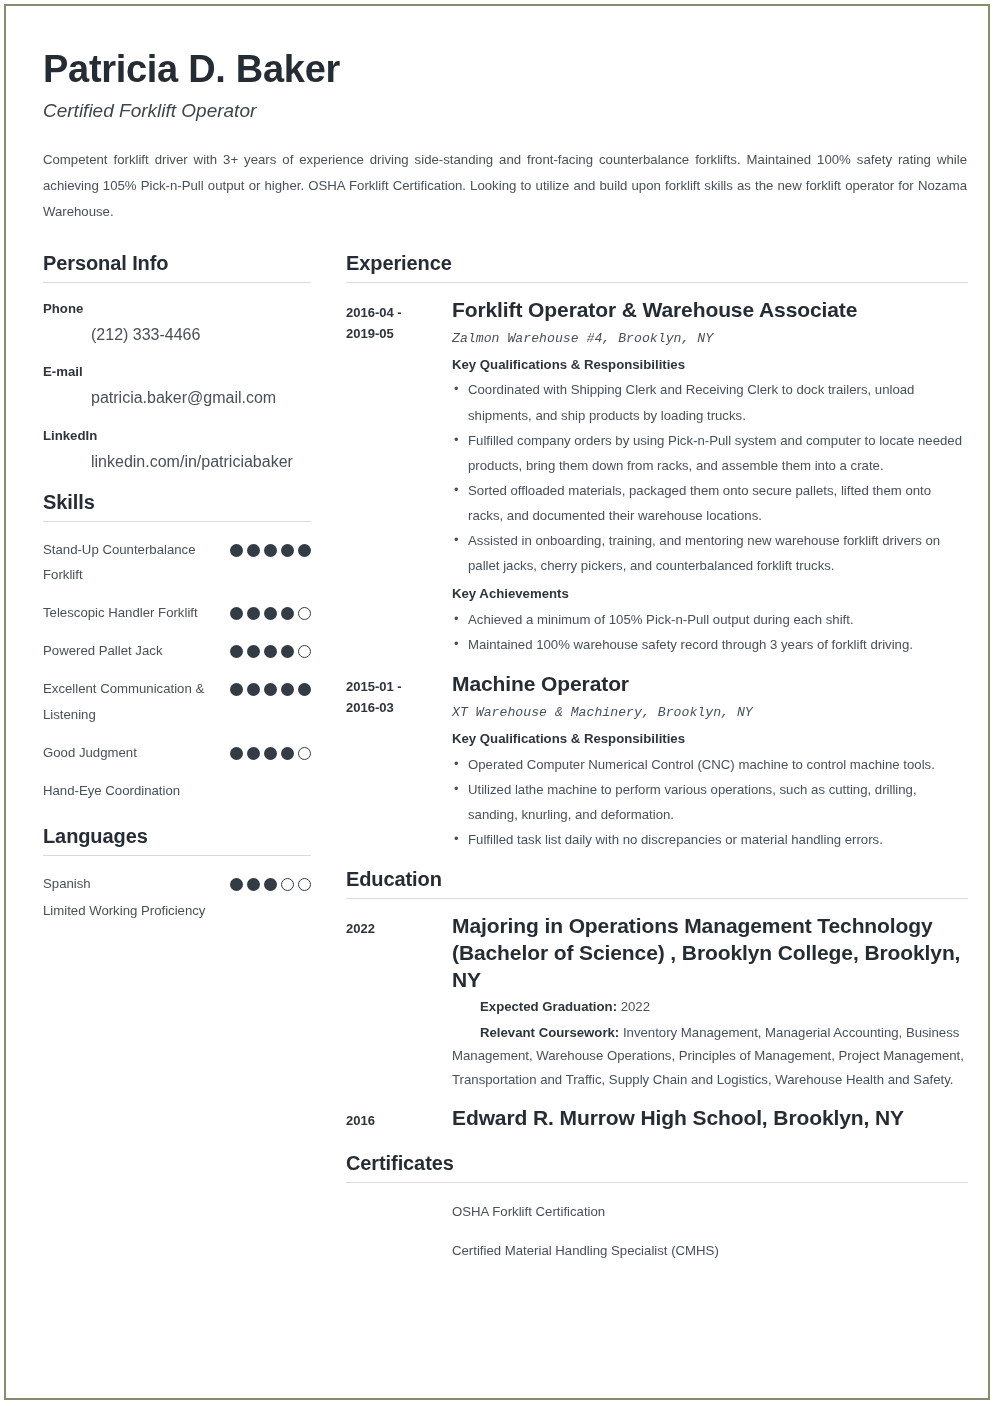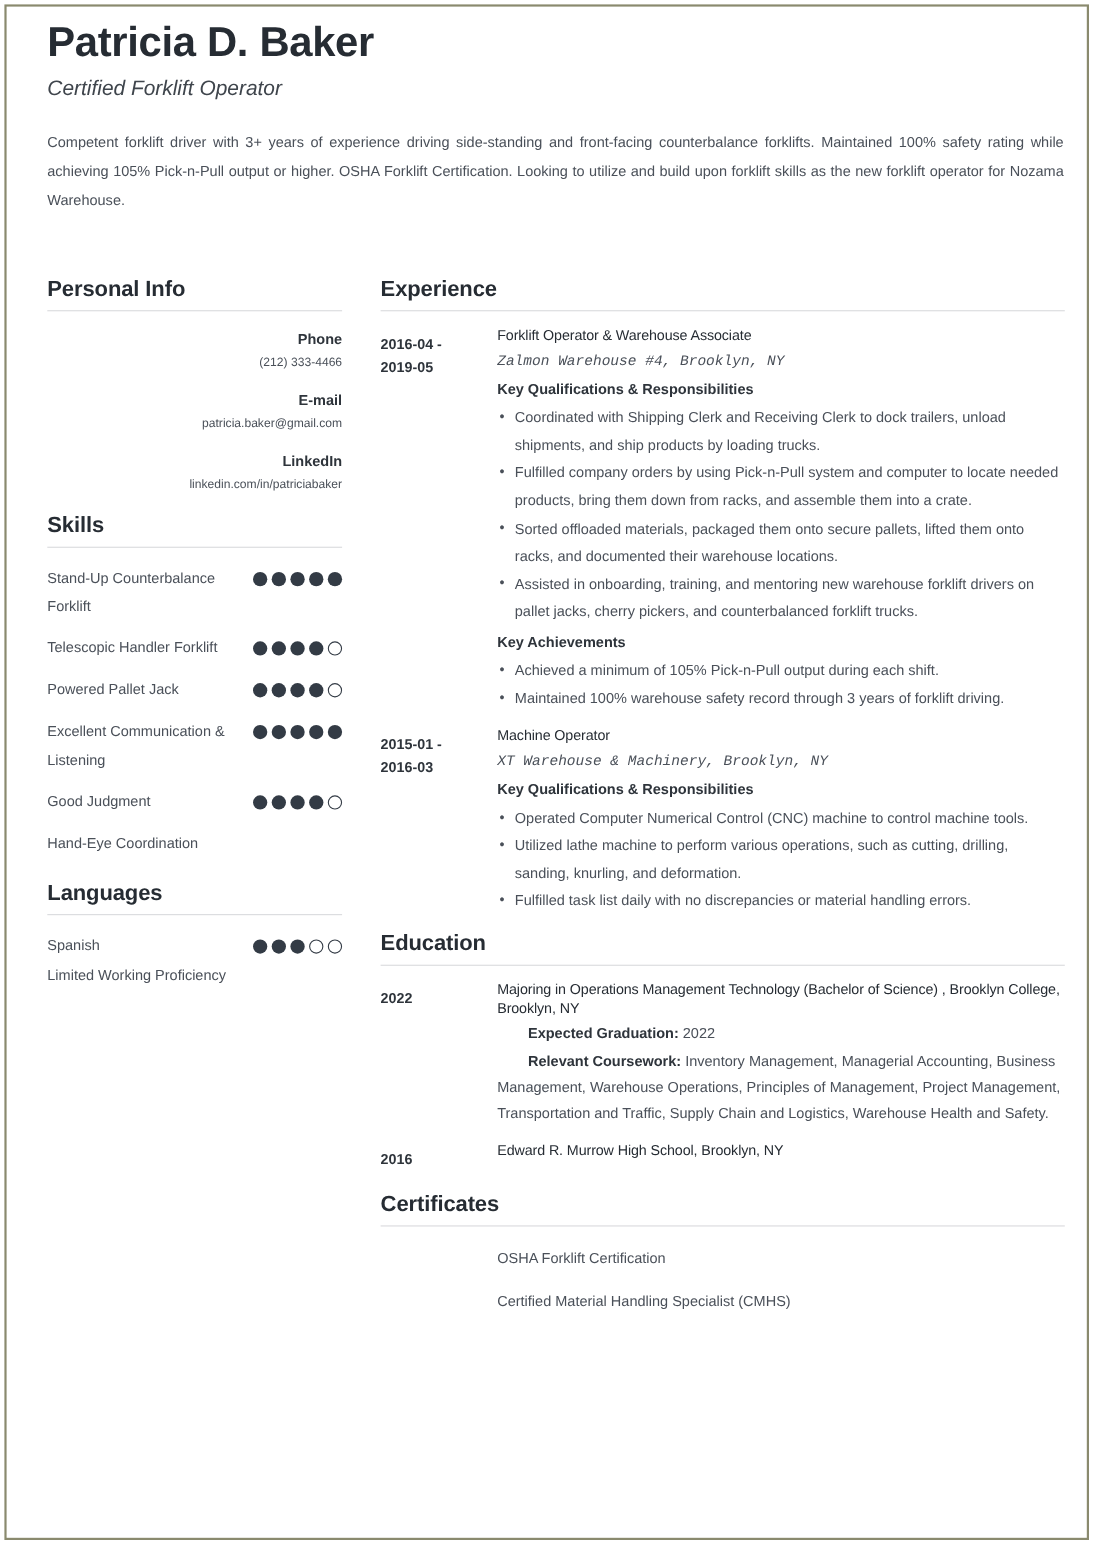--- a/index.html
+++ b/index.html
@@ -36,21 +36,21 @@
   }
   .sheet {
     position: absolute;
     left: 0; top: 0;
     width: 980px;
     height: 1390px;
     padding: 0;
   }
 
   
-  .hdr { position: absolute; left: 33px; top: 8px; width: 925px; }
+  .hdr { position: absolute; left: 33px; top: 38px; width: 925px; }
   .name {
     font-size: 38px;
     font-weight: bold;
     color: #262c33;
     letter-spacing: -0.3px;
     line-height: 1.15;
     margin: 0;
   }
   .job-title {
     font-size: 19px;
@@ -92,33 +92,34 @@
   }
   .sec-title.right { font-size: 20px; }
   .sec-rule {
     border: 0;
     border-top: 1px solid #d9dadd;
     margin: 6px 0 0 0;
     height: 0;
   }
 
   
-  .pi-block { margin-top: 16px; text-align: right; }
+  .pi-block { margin-top: 16px; }
   .pi-item { margin-bottom: 15px; }
   .pi-label {
     font-size: 13.2px;
     font-weight: bold;
     color: #2e343b;
     line-height: 1.5;
   }
   .pi-value {
-    font-size: 11px;
+    font-size: 16px;
     color: #4a5059;
     line-height: 1.6;
     margin-top: 3px;
+    margin-left: 48px;
   }
 
   
   .skills-wrap { margin-top: 15px; }
   .skill-row {
     display: flex;
     align-items: flex-start;
     justify-content: space-between;
     margin-bottom: 13px;
   }
@@ -175,22 +176,22 @@
   .entry-date {
     flex: 0 0 106px;
     font-size: 13px;
     font-weight: bold;
     color: #2e343b;
     line-height: 1.62;
     padding-top: 5px;
   }
   .entry-body { flex: 1 1 auto; }
   .entry-role {
-    font-size: 13px;
-    font-weight: normal;
+    font-size: 21px;
+    font-weight: bold;
     color: #262c33;
     line-height: 1.28;
     margin: 0;
     letter-spacing: -0.1px;
   }
   .entry-org {
     font-size: 13.2px;
     font-style: italic;
     color: #4a5059;
     margin-top: 5px;

